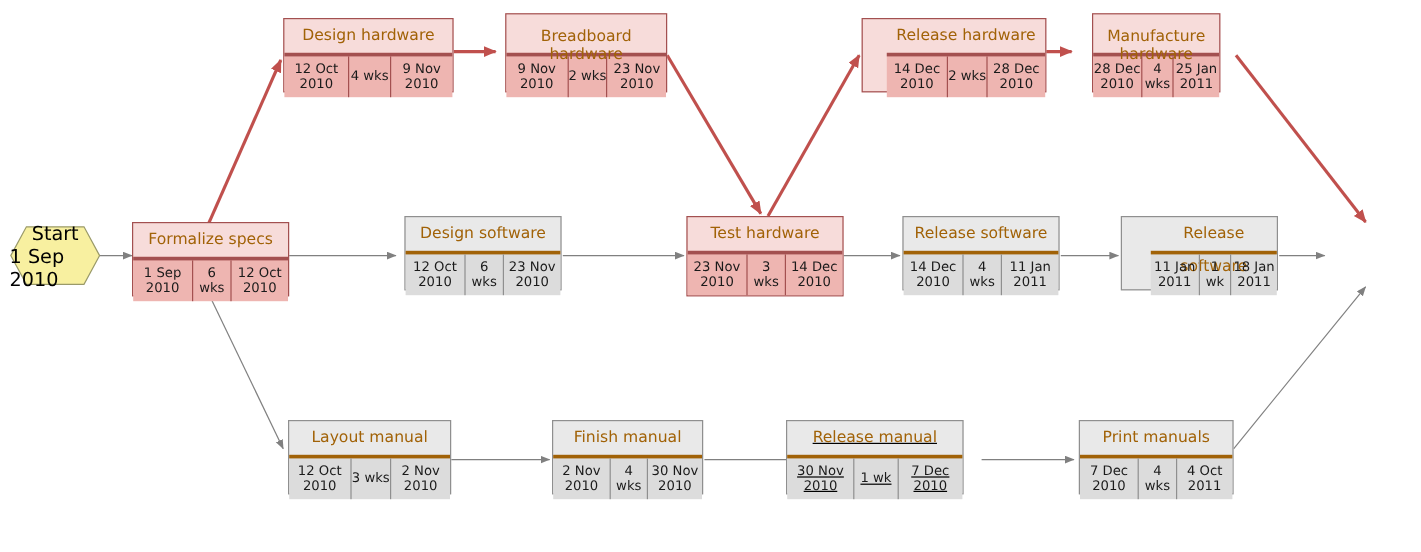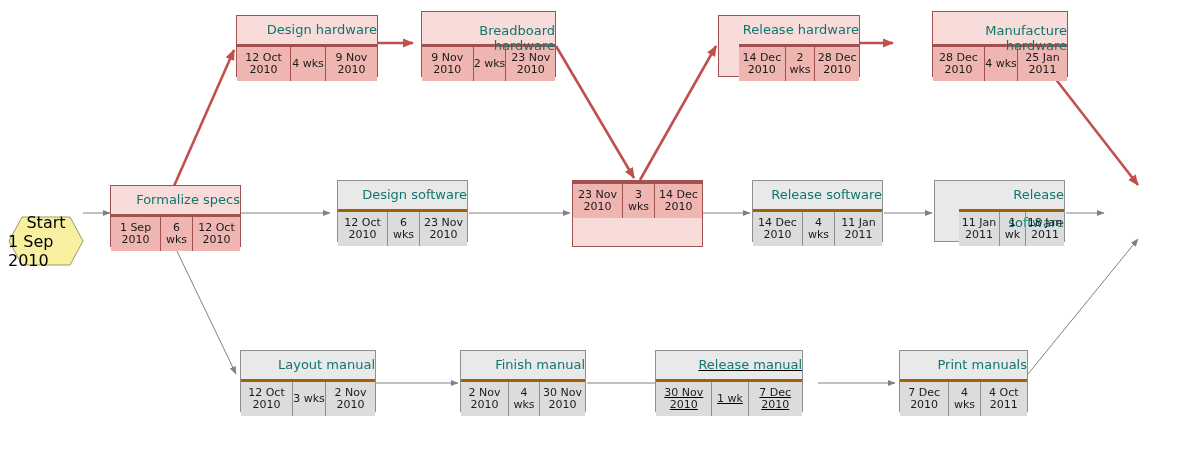--- a/index.html
+++ b/index.html
@@ -4,36 +4,36 @@
 <style>
   html,body{margin:0;padding:0;background:#ffffff;}
   body{width:1184px;height:460px;overflow:hidden;
        font-family:"DejaVu Sans","Liberation Sans",sans-serif;}
   #canvas{position:relative;width:1184px;height:460px;}
   #wires{position:absolute;left:0;top:0;width:1184px;height:460px;pointer-events:none;}
 
   
   .task{position:absolute;box-sizing:border-box;border:1px solid #8f8f8f;
         background:#e9e9e9;}
-  .task .title{height:28px;line-height:28px;text-align:right;
-        font-size:13px;color:#0f766e;white-space:pre-line;}
+  .task .title{height:28px;line-height:28px;text-align:center;
+        font-size:13px;color:#a16207;white-space:pre-line;}
   .task.two .title{height:32px;line-height:15px;padding-top:11px;box-sizing:border-box;}
   .task .row{display:flex;border-top:3px solid #a16207;background:#dcdcdc;height:34px;}
   .task .cell{display:flex;align-items:center;justify-content:center;
         font-size:11px;color:#1a1a1a;line-height:12px;text-align:center;
         white-space:pre-line;}
   .task .cell.d1{flex:0 0 38%;}
   .task .cell.dur{flex:0 0 24%;border-left:1px solid #8f8f8f;border-right:1px solid #8f8f8f;}
   .task .cell.d2{flex:1 1 auto;}
 
   
   .task.crit{border-color:#a35050;background:#f7dcda;}
   .task.crit .row{border-top-color:#a35050;background:#eeb5b1;}
   .task.crit .cell.dur{border-left-color:#a35050;border-right-color:#a35050;}
-  .hexwrap{position:absolute;margin-top:28px;}
+  .hexwrap{position:absolute;}
   .hexwrap svg{position:absolute;left:0;top:0;}
   .hexwrap .txt{position:absolute;left:0;top:0;width:100%;height:100%;
        display:flex;flex-direction:column;align-items:center;justify-content:center;}
 </style>
 </head>
 <body>
 
 <div id="canvas">
 
   <svg id="wires" viewBox="0 0 1184 460" width="1184" height="460">
@@ -109,41 +109,42 @@
     <div class="row">
       <div class="cell d1">9 Nov
 2010</div>
       <div class="cell dur">2 wks</div>
       <div class="cell d2">23 Nov
 2010</div>
     </div>
   </div>
 
   <div class="task crit" style="left:572px;top:180px;width:131px;height:67px;">
+    <div class="title">Test hardware</div>
     <div class="row">
       <div class="cell d1">23 Nov
 2010</div>
       <div class="cell dur">3 wks</div>
       <div class="cell d2">14 Dec
 2010</div>
     </div>
   </div>
 
-  <div class="task crit" style="left:718px;top:15px;width:142px;height:62px;padding-left:20px;">
+  <div class="task crit" style="left:718px;top:15px;width:154px;height:62px;padding-left:20px;">
     <div class="title">Release hardware</div>
     <div class="row">
       <div class="cell d1">14 Dec
 2010</div>
       <div class="cell dur">2 wks</div>
       <div class="cell d2">28 Dec
 2010</div>
     </div>
   </div>
 
-  <div class="task crit two" style="left:932px;top:11px;width:136px;height:66px;">
+  <div class="task crit two" style="left:910px;top:11px;width:107px;height:66px;">
     <div class="title">Manufacture
 hardware</div>
     <div class="row">
       <div class="cell d1">28 Dec
 2010</div>
       <div class="cell dur">4 wks</div>
       <div class="cell d2">25 Jan
 2011</div>
     </div>
   </div>

